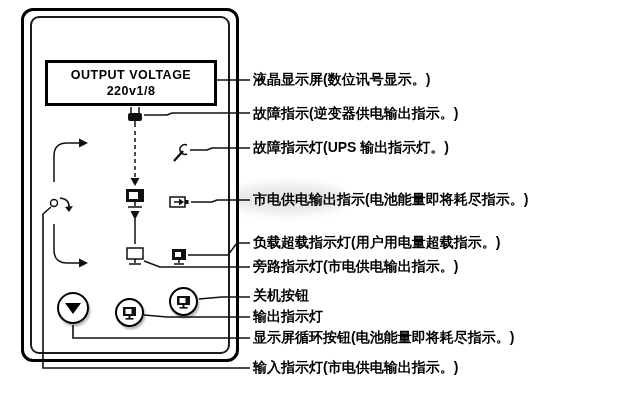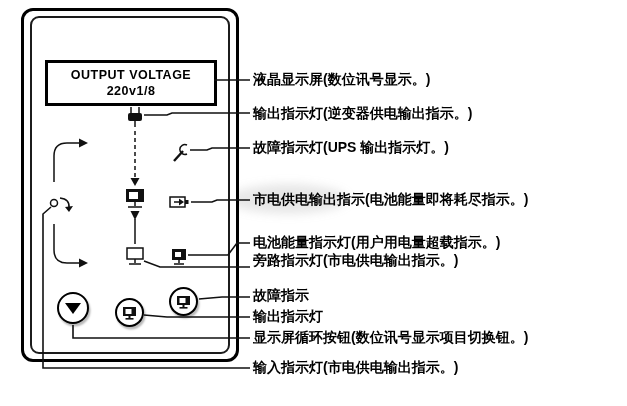--- a/index.html
+++ b/index.html
@@ -154,23 +154,23 @@
   <div class="btn btn-on">
     <svg width="15" height="14" viewBox="0 0 15 14">
       <rect x="1" y="1" width="13" height="9" fill="#111"></rect>
       <rect x="3.5" y="3" width="6" height="5" fill="#fff"></rect>
       <rect x="6.5" y="10" width="2" height="2" fill="#111"></rect>
       <rect x="3.5" y="12" width="8" height="1.6" fill="#111"></rect>
     </svg>
   </div>
 
   <div class="label" style="top:80px">液晶显示屏(数位讯号显示。)</div>
-  <div class="label" style="top:114px">输出指示灯(逆变器供电输出指示。)</div>
+  <div class="label" style="top:114px">故障指示(逆变器供电输出指示。)</div>
   <div class="label" style="top:148px">故障指示灯(UPS 输出指示灯。)</div>
   <div class="label" style="top:200px">市电供电输出指示(电池能量即将耗尽指示。)</div>
-  <div class="label" style="top:243px">电池能量指示灯(用户用电量超载指示。)</div>
-  <div class="label" style="top:261px">旁路指示灯(市电供电输出指示。)</div>
-  <div class="label" style="top:296px">故障指示</div>
+  <div class="label" style="top:243px">负载超载指示灯(用户用电量超载指示。)</div>
+  <div class="label" style="top:267px">旁路指示灯(市电供电输出指示。)</div>
+  <div class="label" style="top:296px">关机按钮</div>
   <div class="label" style="top:317px">输出指示灯</div>
-  <div class="label" style="top:338px">显示屏循环按钮(数位讯号显示项目切换钮。)</div>
+  <div class="label" style="top:338px">显示屏循环按钮(电池能量即将耗尽指示。)</div>
   <div class="label" style="top:368px">输入指示灯(市电供电输出指示。)</div>
 
 </div>
 
 </body></html>

